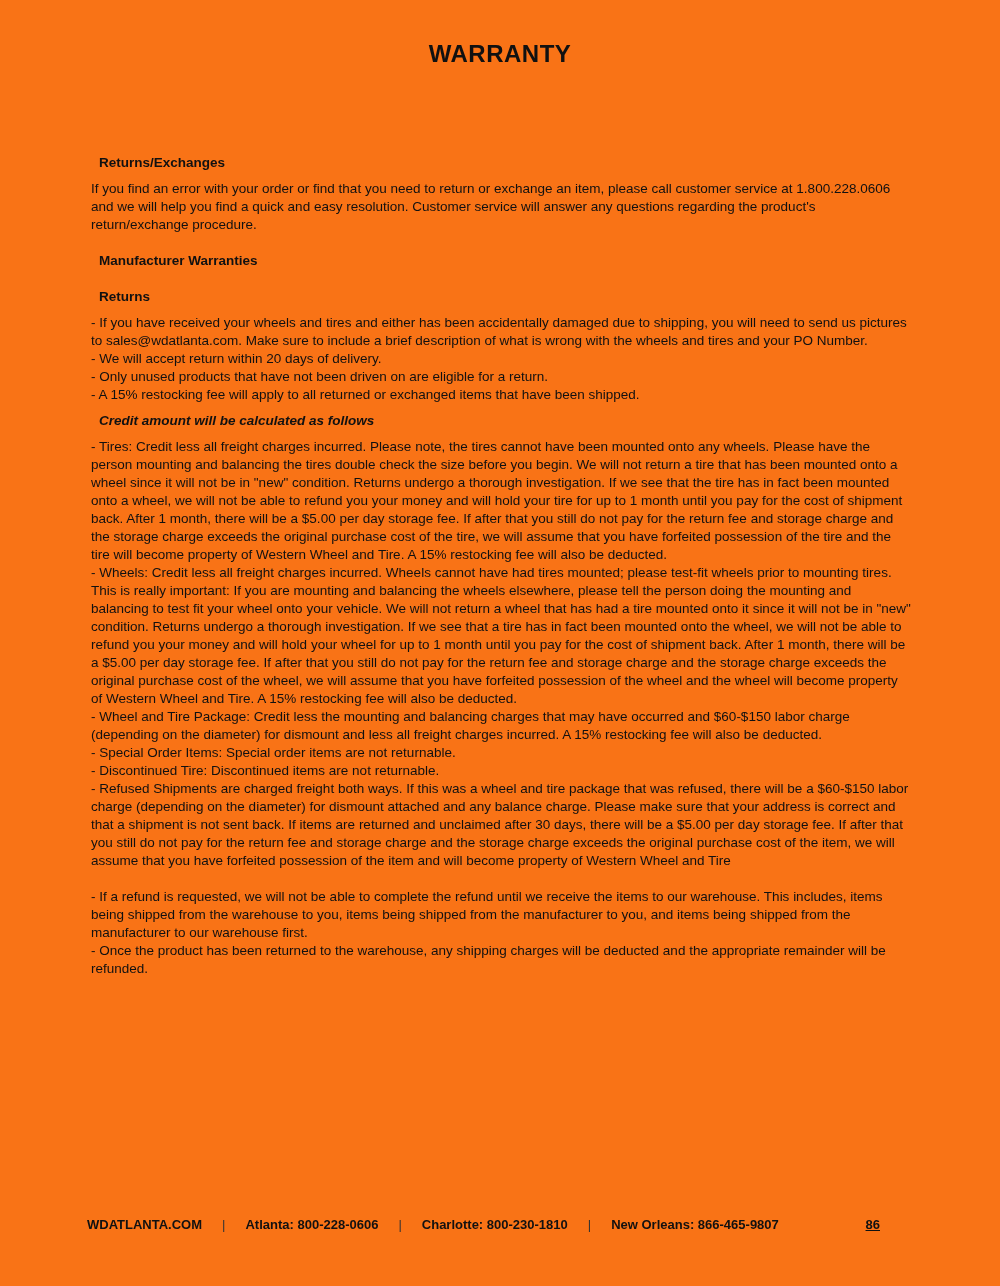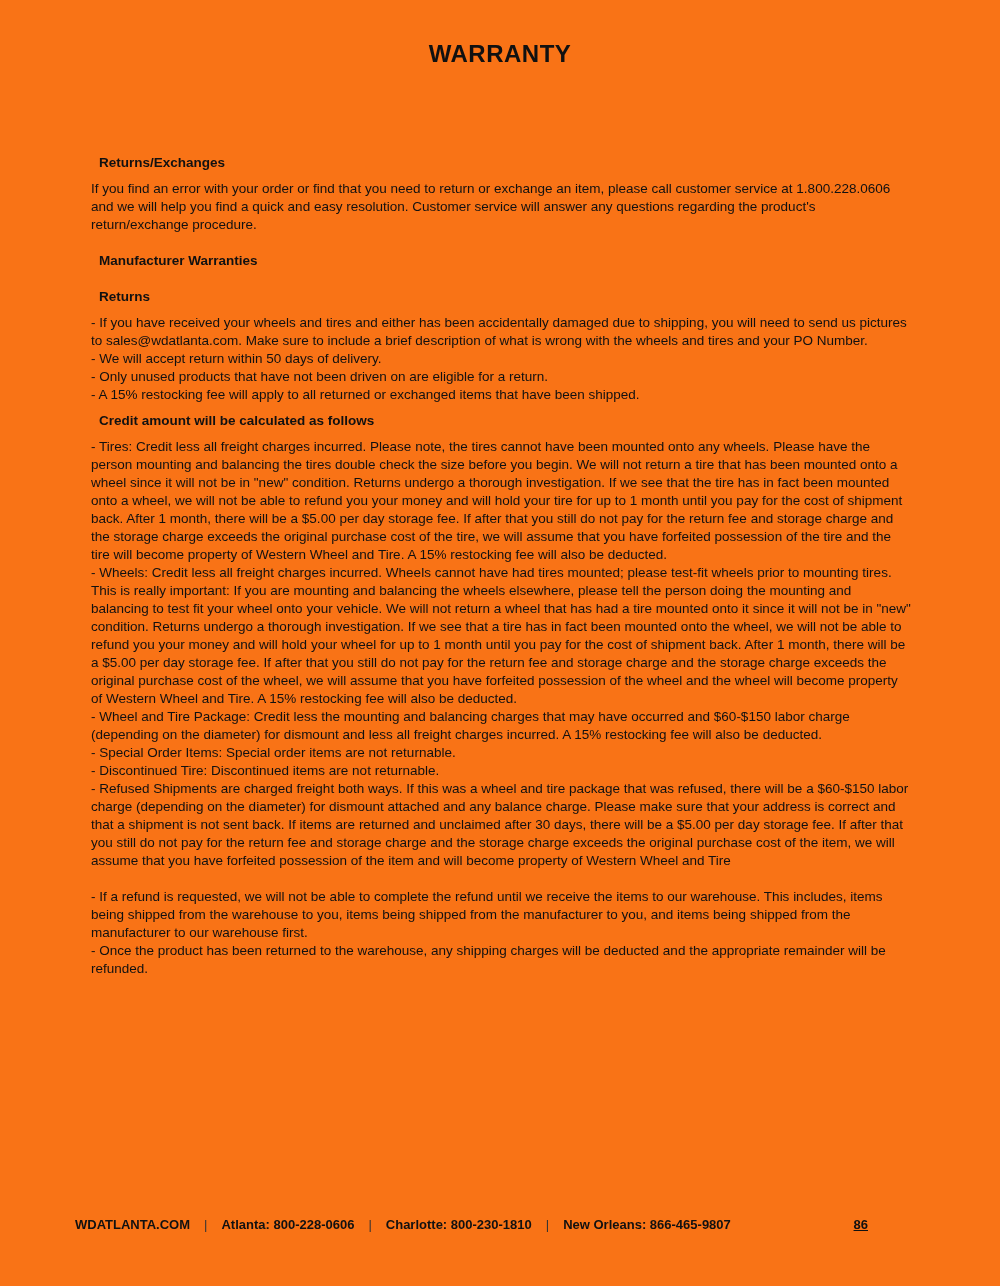--- a/index.html
+++ b/index.html
@@ -47,33 +47,34 @@
     margin-top: 0;
   }
   .section h2 {
     margin: 8px;
     font-size: 13.5px;
     line-height: 18px;
     font-weight: 700;
     color: #111111;
   }
   .section h2.italic {
+    font-style: italic;
   }
   .section p {
     margin: 0;
     color: #111111;
   }
   .footer {
     position: absolute;
     top: 1216px;
-    left: 75px;
+    left: 87px;
     width: 821px;
     display: flex;
     align-items: center;
-    gap: 14px;
+    gap: 20px;
     font-weight: 700;
     font-size: 13px;
     line-height: 18px;
     color: #111111;
   }
   .footer .pipe {
     font-weight: 400;
     color: #333333;
   }
   .footer .page-num {
@@ -96,21 +97,21 @@
       <p>If you find an error with your order or find that you need to return or exchange an item, please call customer service at 1.800.228.0606 and we will help you find a quick and easy resolution. Customer service will answer any questions regarding the product's return/exchange procedure.</p>
     </div>
 
     <div class="section">
       <h2>Manufacturer Warranties</h2>
     </div>
 
     <div class="section">
       <h2>Returns</h2>
       <p>- If you have received your wheels and tires and either has been accidentally damaged due to shipping, you will need to send us pictures to sales@wdatlanta.com. Make sure to include a brief description of what is wrong with the wheels and tires and your PO Number.</p>
-      <p>- We will accept return within 50 days of delivery.</p>
+      <p>- We will accept return within 20 days of delivery.</p>
       <p>- Only unused products that have not been driven on are eligible for a return.</p>
       <p>- A 15% restocking fee will apply to all returned or exchanged items that have been shipped.</p>
     </div>
 
     <div class="section no-gap">
       <h2 class="italic">Credit amount will be calculated as follows</h2>
       <p>- Tires: Credit less all freight charges incurred. Please note, the tires cannot have been mounted onto any wheels. Please have the person mounting and balancing the tires double check the size before you begin. We will not return a tire that has been mounted onto a wheel since it will not be in "new" condition. Returns undergo a thorough investigation. If we see that the tire has in fact been mounted onto a wheel, we will not be able to refund you your money and will hold your tire for up to 1 month until you pay for the cost of shipment back. After 1 month, there will be a $5.00 per day storage fee. If after that you still do not pay for the return fee and storage charge and the storage charge exceeds the original purchase cost of the tire, we will assume that you have forfeited possession of the tire and the tire will become property of Western Wheel and Tire. A 15% restocking fee will also be deducted.</p>
       <p>- Wheels: Credit less all freight charges incurred. Wheels cannot have had tires mounted; please test-fit wheels prior to mounting tires. This is really important: If you are mounting and balancing the wheels elsewhere, please tell the person doing the mounting and balancing to test fit your wheel onto your vehicle. We will not return a wheel that has had a tire mounted onto it since it will not be in "new" condition. Returns undergo a thorough investigation. If we see that a tire has in fact been mounted onto the wheel, we will not be able to refund you your money and will hold your wheel for up to 1 month until you pay for the cost of shipment back. After 1 month, there will be a $5.00 per day storage fee. If after that you still do not pay for the return fee and storage charge and the storage charge exceeds the original purchase cost of the wheel, we will assume that you have forfeited possession of the wheel and the wheel will become property of Western Wheel and Tire. A 15% restocking fee will also be deducted.</p>
       <p>- Wheel and Tire Package: Credit less the mounting and balancing charges that may have occurred and $60-$150 labor charge (depending on the diameter) for dismount and less all freight charges incurred. A 15% restocking fee will also be deducted.</p>
       <p>- Special Order Items: Special order items are not returnable.</p>

